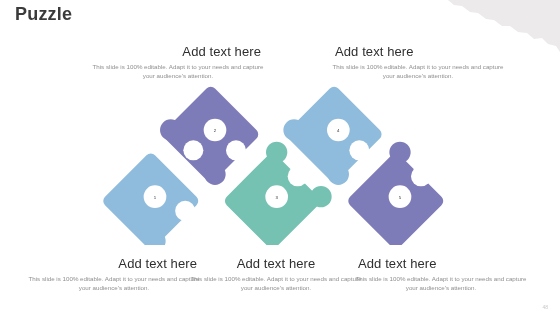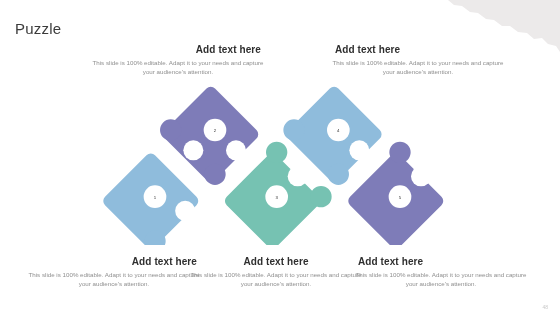--- a/index.html
+++ b/index.html
@@ -25,44 +25,44 @@
     right: 0;
     width: 130px;
     height: 52px;
     pointer-events: none;
   }
 
   
   #page-title {
     position: absolute;
     left: 15px;
-    top: 20px;
-    font-size: 15px;
+    top: 4px;
+    font-size: 18px;
     color: #3b3b3b;
     letter-spacing: 0.2px;
-    font-weight: 400;
+    font-weight: 700;
   }
 
   
   #page-number {
     position: absolute;
     right: 12px;
     bottom: 5px;
     font-size: 5px;
     color: #c9c9c9;
   }
 
   
   .text-block {
     position: absolute;
     width: 172px;
   }
   .tb-head {
-    font-size: 10px;
-    font-weight: bold;
+    font-size: 13px;
+    font-weight: normal;
     color: #2f2f2f;
     letter-spacing: 0.1px;
     margin-bottom: 2.5px;
   }
   .tb-body {
     font-size: 6.2px;
     line-height: 1.55;
     color: #8f8f8f;
     text-align: center;
   }

